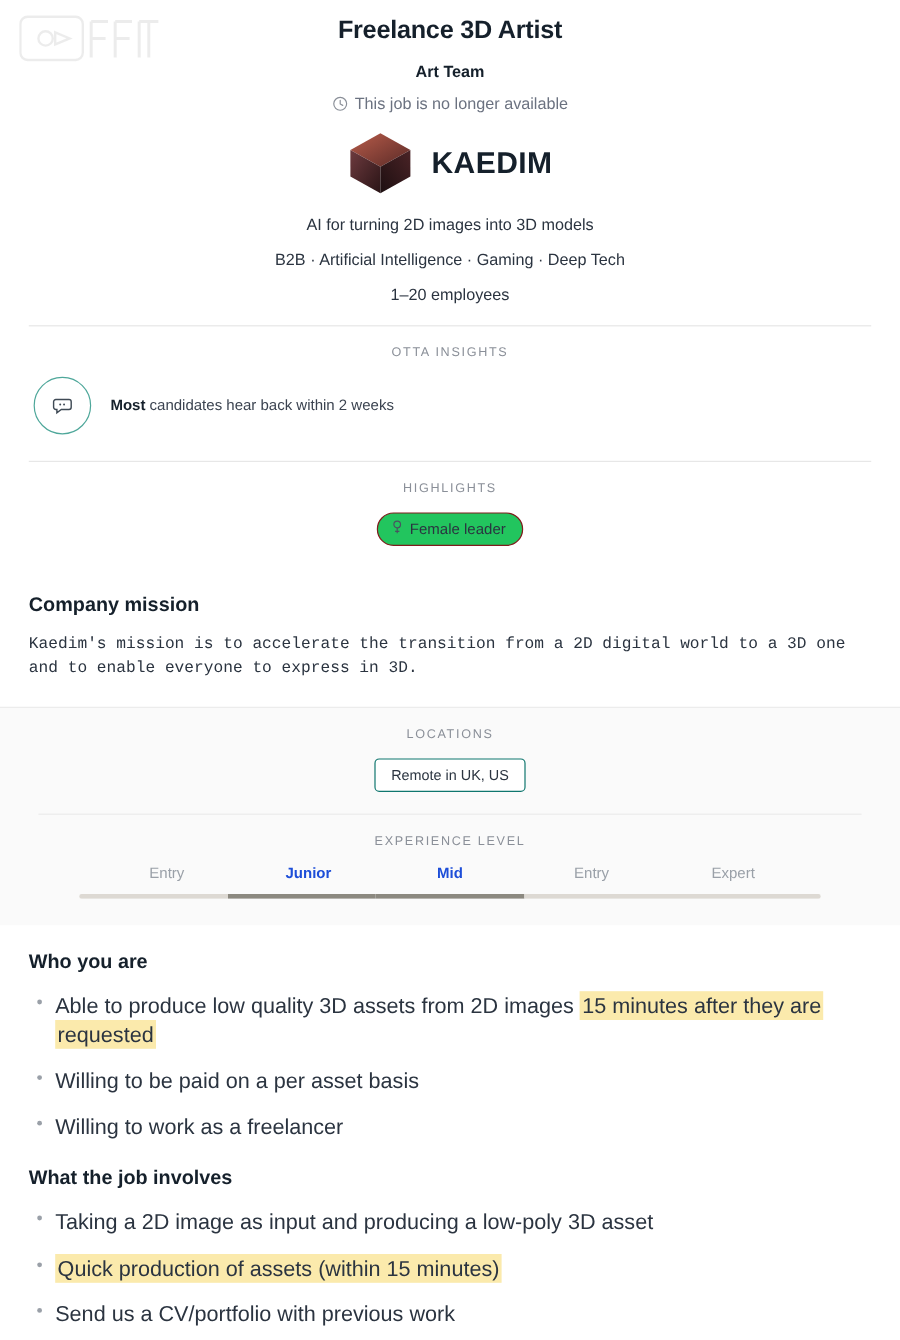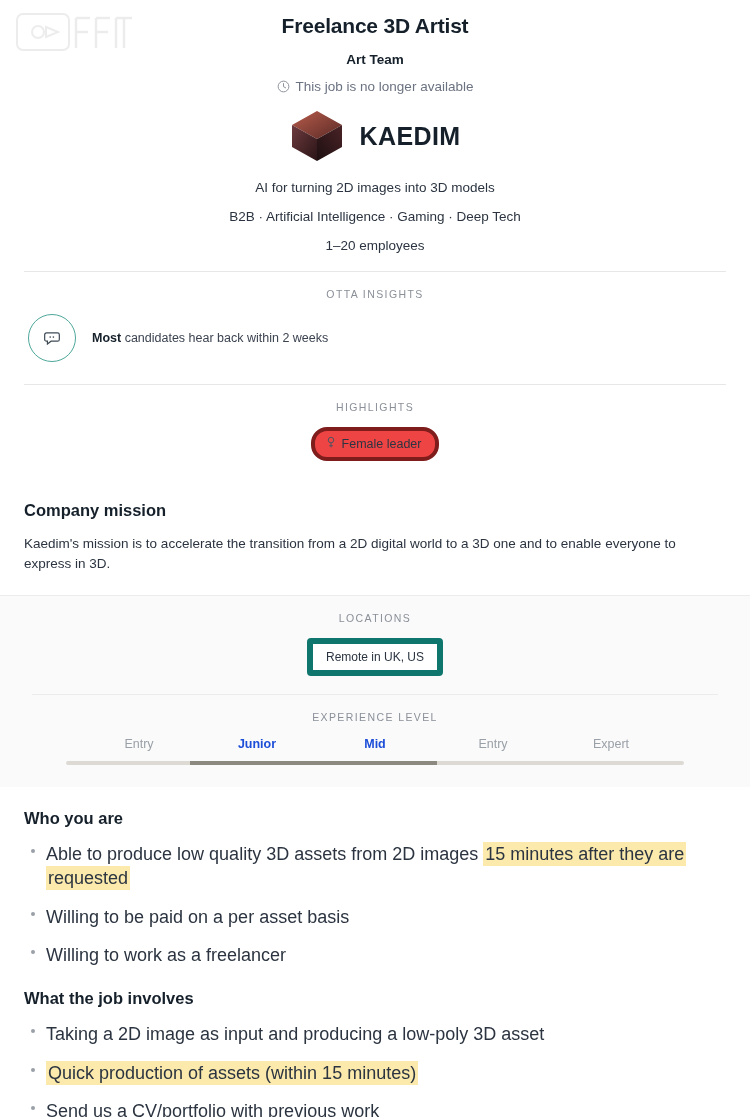--- a/index.html
+++ b/index.html
@@ -135,61 +135,62 @@
   }
   .insight-text b { color: #15202b; }
 
   
   .pill-row {
     display: flex;
     justify-content: center;
     padding-bottom: 22px;
   }
   .pill {
-    border: 4px solid #7f1d1d;
+    border: 1px solid #7f1d1d;
     border-radius: 16px;
     padding: 5px 14px 5px 11px;
     font-size: 12.5px;
     display: flex;
     align-items: center;
     gap: 6px;
-    background: #ef4444;
+    background: #22c55e;
     color: #2b3440;
   }
 
   
   .block {
     padding: 0 24px;
   }
   h2.block-title {
     font-size: 16.5px;
     font-weight: bold;
     margin: 18px 0 14px 0;
   }
   .mission-text {
     font-size: 13.5px;
     line-height: 1.45;
     color: #2b3440;
     margin-bottom: 22px;
+    font-family: Liberation Mono, monospace;
   }
 
   
   .card {
     background: #fafafa;
     border-top: 1px solid #ececec;
     padding: 0 24px 20px 24px;
   }
   .loc-pill-row {
     display: flex;
     justify-content: center;
     padding-bottom: 18px;
   }
   .loc-pill {
     background: #ffffff;
-    border: 6px solid #0f766e;
+    border: 1px solid #0f766e;
     border-radius: 4px;
     padding: 6px 13px;
     font-size: 12px;
     color: #2b3440;
   }
   .inner-hr {
     border: none;
     border-top: 1px solid #ececec;
     margin: 0 8px;
   }

